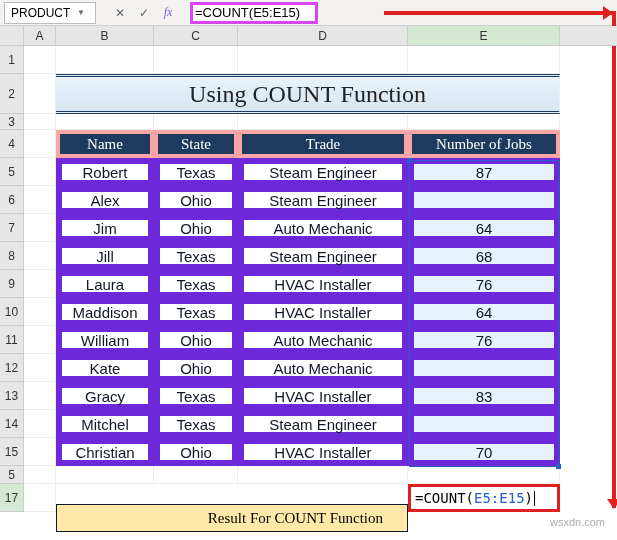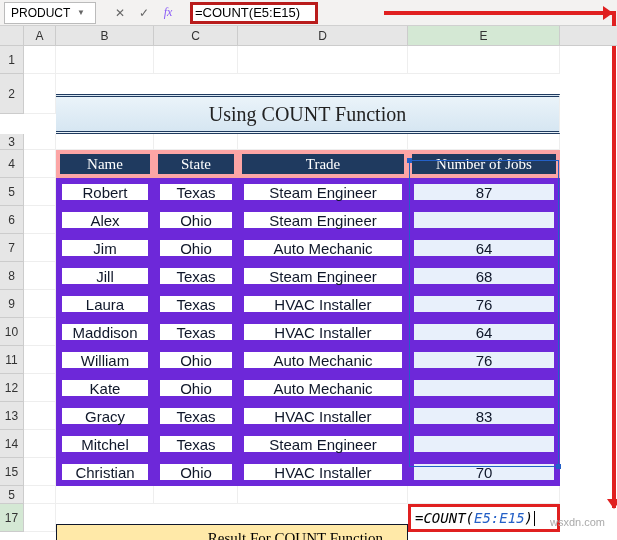--- a/index.html
+++ b/index.html
@@ -55,21 +55,21 @@
       display: flex;
       align-items: center;
       justify-content: center;
       color: #666;
       cursor: pointer;
       font-size: 12px;
     }
     .fb-icon.fx { font-style: italic; font-family: Georgia, serif; color: #8b5cf6; }
     .formula-input-wrap {
       margin-left: 8px;
-      border: 3px solid #b91c1c;
+      border: 3px solid #d946ef;
       padding: 0 2px;
       height: 22px;
       display: flex;
       align-items: center;
       background: #fff;
     }
     .formula-input {
       border: none;
       outline: none;
       font-size: 13px;
@@ -120,26 +120,25 @@
       display: flex;
       align-items: center;
       justify-content: center;
       padding: 0 4px;
     }
     .title-cell {
       grid-column: 3 / span 4;
       background: linear-gradient(#eaf3f9,#d6e6f2);
       border-top: 3px double #1f3a5f;
       border-bottom: 3px double #1f3a5f;
-      font-size: 20px;
+      font-size: 24px;
       font-weight: 400;
       font-family: "Georgia", serif;
       color: #222;
       justify-content: center;
-      margin-top: 20px;
     }
 
     .header-cell {
       background: #1f3a5f;
       color: #fff;
       font-family: Georgia, serif;
       font-size: 15px;
       border: 4px solid #fca5a5;
     }
     .data-cell {
@@ -161,21 +160,20 @@
       margin-top: 20px;
     }
     .result-cell {
       border: 3px solid #e02020;
       font-family: Consolas, monospace;
       font-size: 14px;
       justify-content: flex-start;
       padding-left: 4px;
       position: relative;
       background: #fff;
-      font-style: italic;
     }
     .range-ref { color: #2460c7; }
     .cursor-blink {
       display: inline-block;
       width: 1px;
       height: 15px;
       background: #000;
       margin-left: 1px;
       vertical-align: middle;
     }

